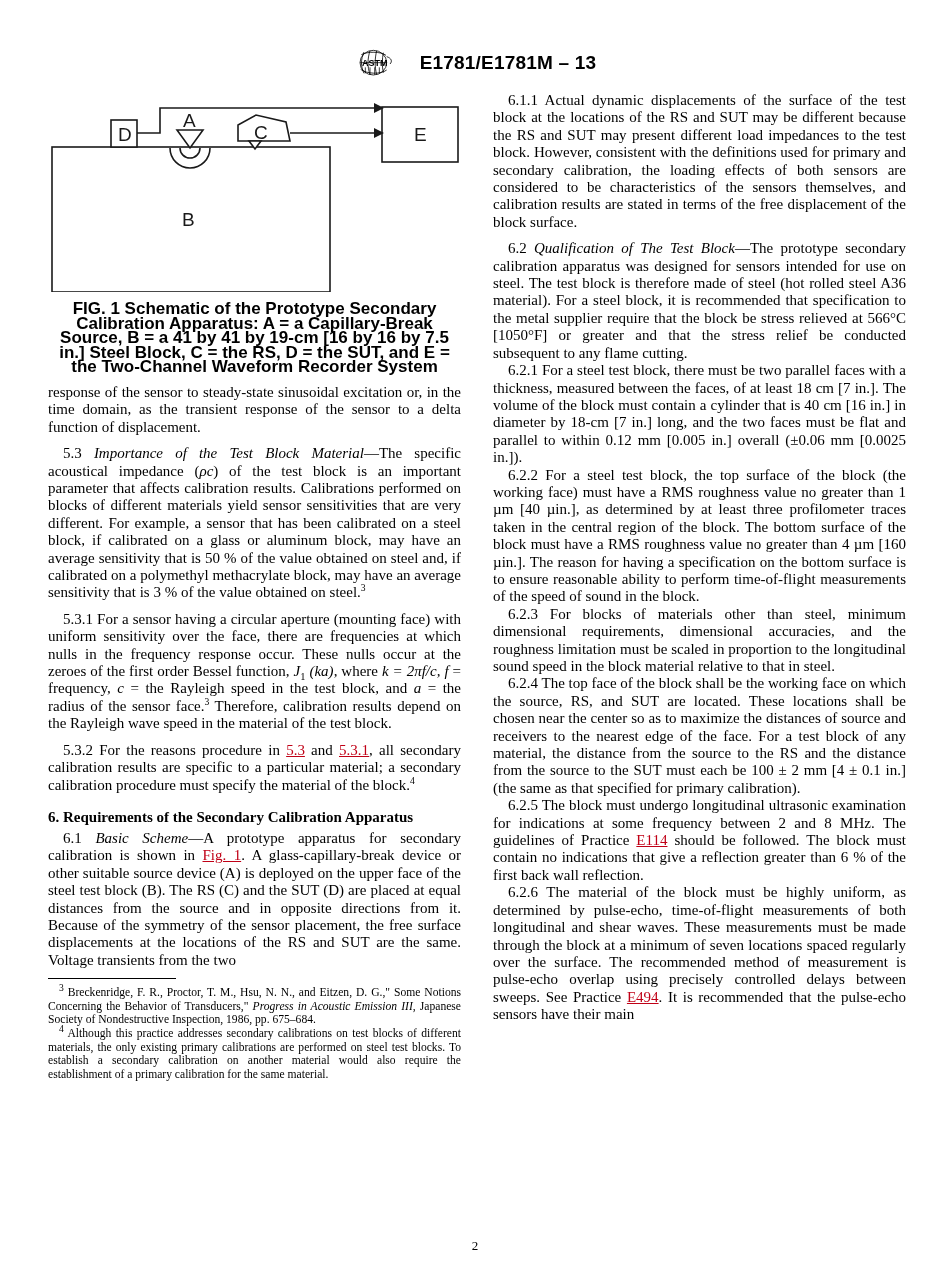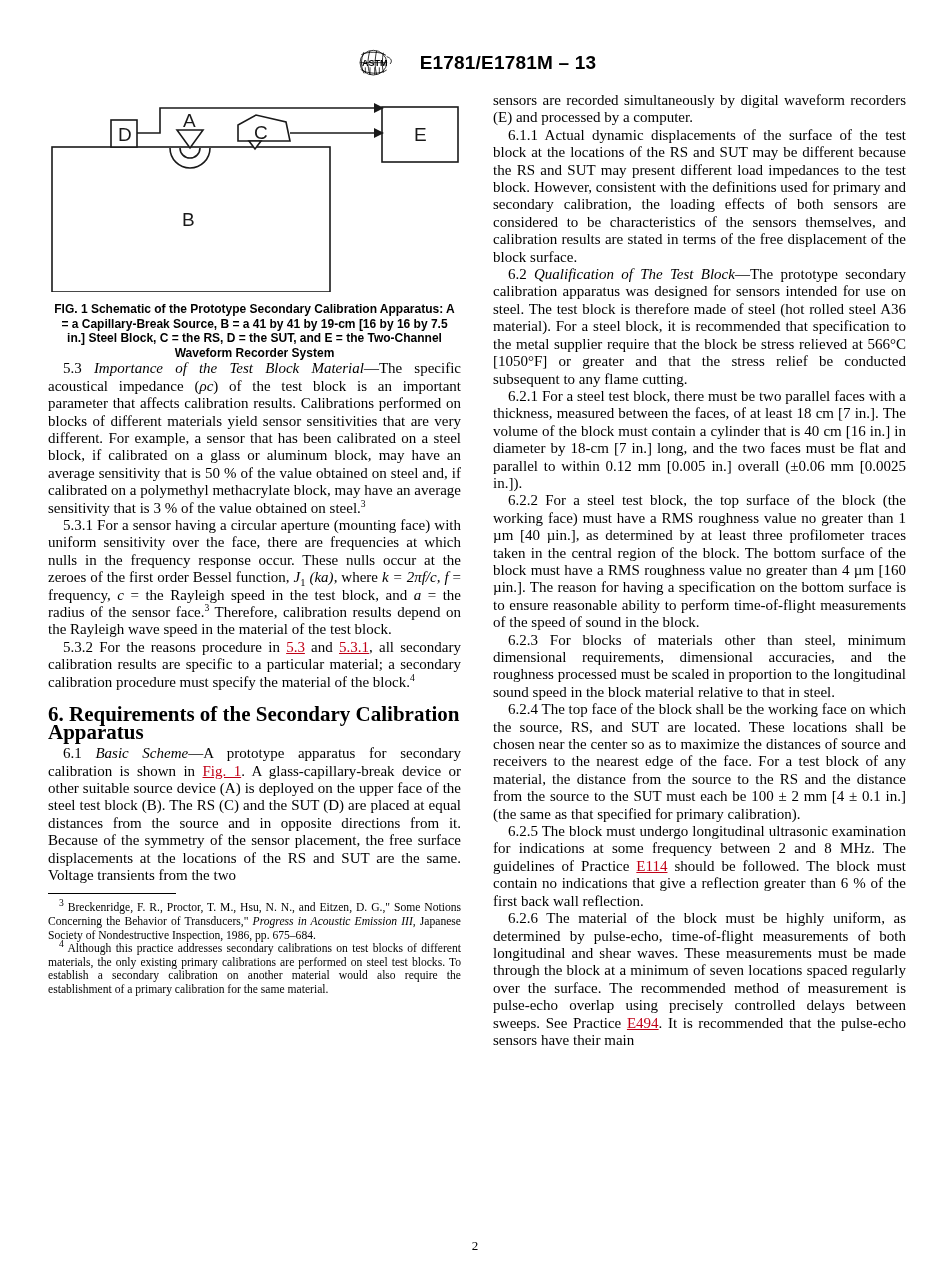--- a/index.html
+++ b/index.html
@@ -57,48 +57,48 @@
     width: 413px;
   }
 
   
   .figure-box {
     width: 413px;
   }
   .fig-caption {
     font-family: "Liberation Sans", sans-serif;
     font-weight: bold;
-    font-size: 12px;
+    font-size: 17px;
     line-height: 14.6px;
     text-align: center;
     margin-top: 6px;
     padding: 0 6px;
   }
 
   
   p.para {
     margin: 0;
     font-size: 15px;
     line-height: 17.4px;
     text-align: justify;
     text-justify: inter-word;
     hyphens: manual;
   }
   p.para.indent { text-indent: 15px; }
-  p.para.gap { }
+  p.para.gap { margin-top: 9px; }
   .it { font-style: italic; }
   .xref { color: #c00016; }
   sup { font-size: 9.6px; vertical-align: super; line-height: 0; }
   .sub { font-size: 10.5px; vertical-align: sub; line-height: 0; }
 
   h2.section-head {
     margin: 14px 0 4px 0;
     font-family: "Liberation Serif", serif;
     font-weight: bold;
-    font-size: 21px;
+    font-size: 15px;
     line-height: 18px;
     text-align: left;
   }
 
   
   .footnote-area {
     margin-top: 9px;
   }
   .footnote-rule {
     width: 128px;
@@ -189,20 +189,21 @@
             <text x="70" y="49">D</text>
             <text x="135" y="35">A</text>
             <text x="206" y="47">C</text>
             <text x="134" y="134">B</text>
             <text x="366" y="49">E</text>
           </g>
         </svg>
         <div class="fig-caption">FIG. 1  Schematic of the Prototype Secondary Calibration Apparatus: A = a Capillary-Break Source, B = a 41 by 41 by 19-cm [16 by 16 by 7.5 in.] Steel Block, C = the RS, D = the SUT, and E = the Two-Channel Waveform Recorder System</div>
       </div>
 
+      <p class="para gap"><span>response of the sensor to steady-state sinusoidal excitation or, in the time domain, as the transient response of the sensor to a delta function of displacement.</span></p>
 
       <p class="para indent gap"><span>5.3</span> <span class="it">Importance of the Test Block Material</span><span>—</span><span>The specific acoustical impedance (</span><span class="it">ρc</span><span>) of the test block is an important parameter that affects calibration results. Calibrations performed on blocks of different materials yield sensor sensitivities that are very different. For example, a sensor that has been calibrated on a steel block, if calibrated on a glass or aluminum block, may have an average sensitivity that is 50 % of the value obtained on steel and, if calibrated on a polymethyl methacrylate block, may have an average sensitivity that is 3 % of the value obtained on steel.</span><sup>3</sup></p>
 
       <p class="para indent gap"><span>5.3.1</span> <span>For a sensor having a circular aperture (mounting face) with uniform sensitivity over the face, there are frequencies at which nulls in the frequency response occur. These nulls occur at the zeroes of the first order Bessel function, </span><span class="it">J</span><span class="sub">1</span> <span class="it">(ka)</span><span>, where </span><span class="it">k</span><span class="it"> = 2πf/c, </span><span class="it">f</span><span> = frequency, </span><span class="it">c</span><span> = the Rayleigh speed in the test block, and </span><span class="it">a</span><span> = the radius of the sensor face.</span><sup>3</sup><span> Therefore, calibration results depend on the Rayleigh wave speed in the material of the test block.</span></p>
 
       <p class="para indent gap"><span>5.3.2</span> <span>For the reasons procedure in </span><a class="xref" href="#">5.3</a><span> and </span><a class="xref" href="#">5.3.1</a><span>, all secondary calibration results are specific to a particular material; a secondary calibration procedure must specify the material of the block.</span><sup>4</sup></p>
 
       <h2 class="section-head">6.  Requirements of the Secondary Calibration Apparatus</h2>
 
       <p class="para indent"><span>6.1</span> <span class="it">Basic Scheme</span><span>—</span><span>A prototype apparatus for secondary calibration is shown in </span><a class="xref" href="#">Fig. 1</a><span>. A glass-capillary-break device or other suitable source device (A) is deployed on the upper face of the steel test block (B). The RS (C) and the SUT (D) are placed at equal distances from the source and in opposite directions from it. Because of the symmetry of the sensor placement, the free surface displacements at the locations of the RS and SUT are the same. Voltage transients from the two</span></p>
@@ -210,31 +211,30 @@
       <div class="footnote-area">
         <div class="footnote-rule"></div>
         <p class="footnote indent"><sup>3</sup><span> Breckenridge, F. R., Proctor, T. M., Hsu, N. N., and Eitzen, D. G.," Some Notions Concerning the Behavior of Transducers," </span><span class="it">Progress in Acoustic Emission III</span><span>, Japanese Society of Nondestructive Inspection, 1986, pp. 675–684.</span></p>
         <p class="footnote indent"><sup>4</sup><span> Although this practice addresses secondary calibrations on test blocks of different materials, the only existing primary calibrations are performed on steel test blocks. To establish a secondary calibration on another material would also require the establishment of a primary calibration for the same material.</span></p>
       </div>
 
     </div>
 
     <div class="col">
 
-      <p class="para"><span>sensors are recorded simultaneously by digital waveform recorders (E) and processed by a computer.</span></p>
 
       <p class="para indent"><span>6.1.1</span> <span>Actual dynamic displacements of the surface of the test block at the locations of the RS and SUT may be different because the RS and SUT may present different load impedances to the test block. However, consistent with the definitions used for primary and secondary calibration, the loading effects of both sensors are considered to be characteristics of the sensors themselves, and calibration results are stated in terms of the free displacement of the block surface.</span></p>
 
       <p class="para indent gap"><span>6.2</span> <span class="it">Qualification of The Test Block</span><span>—</span><span>The prototype secondary calibration apparatus was designed for sensors intended for use on steel. The test block is therefore made of steel (hot rolled steel A36 material). For a steel block, it is recommended that specification to the metal supplier require that the block be stress relieved at 566°C [1050°F] or greater and that the stress relief be conducted subsequent to any flame cutting.</span></p>
 
       <p class="para indent"><span>6.2.1</span> <span>For a steel test block, there must be two parallel faces with a thickness, measured between the faces, of at least 18 cm [7 in.]. The volume of the block must contain a cylinder that is 40 cm [16 in.] in diameter by 18-cm [7 in.] long, and the two faces must be flat and parallel to within 0.12 mm [0.005 in.] overall (±0.06 mm [0.0025 in.]).</span></p>
 
       <p class="para indent"><span>6.2.2</span> <span>For a steel test block, the top surface of the block (the working face) must have a RMS roughness value no greater than 1 µm [40 µin.], as determined by at least three profilometer traces taken in the central region of the block. The bottom surface of the block must have a RMS roughness value no greater than 4 µm [160 µin.]. The reason for having a specification on the bottom surface is to ensure reasonable ability to perform time-of-flight measurements of the speed of sound in the block.</span></p>
 
-      <p class="para indent"><span>6.2.3</span> <span>For blocks of materials other than steel, minimum dimensional requirements, dimensional accuracies, and the roughness processed must be scaled in proportion to the longitudinal sound speed in the block material relative to that in steel.</span></p>
+      <p class="para indent"><span>6.2.3</span> <span>For blocks of materials other than steel, minimum dimensional requirements, dimensional accuracies, and the roughness limitation must be scaled in proportion to the longitudinal sound speed in the block material relative to that in steel.</span></p>
 
       <p class="para indent"><span>6.2.4</span> <span>The top face of the block shall be the working face on which the source, RS, and SUT are located. These locations shall be chosen near the center so as to maximize the distances of source and receivers to the nearest edge of the face. For a test block of any material, the distance from the source to the RS and the distance from the source to the SUT must each be 100 ± 2 mm [4 ± 0.1 in.] (the same as that specified for primary calibration).</span></p>
 
       <p class="para indent"><span>6.2.5</span> <span>The block must undergo longitudinal ultrasonic examination for indications at some frequency between 2 and 8 MHz. The guidelines of Practice </span><a class="xref" href="#">E114</a><span> should be followed. The block must contain no indications that give a reflection greater than 6 % of the first back wall reflection.</span></p>
 
       <p class="para indent"><span>6.2.6</span> <span>The material of the block must be highly uniform, as determined by pulse-echo, time-of-flight measurements of both longitudinal and shear waves. These measurements must be made through the block at a minimum of seven locations spaced regularly over the surface. The recommended method of measurement is pulse-echo overlap using precisely controlled delays between sweeps. See Practice </span><a class="xref" href="#">E494</a><span>. It is recommended that the pulse-echo sensors have their main</span></p>
 
     </div>
   </div>
 

